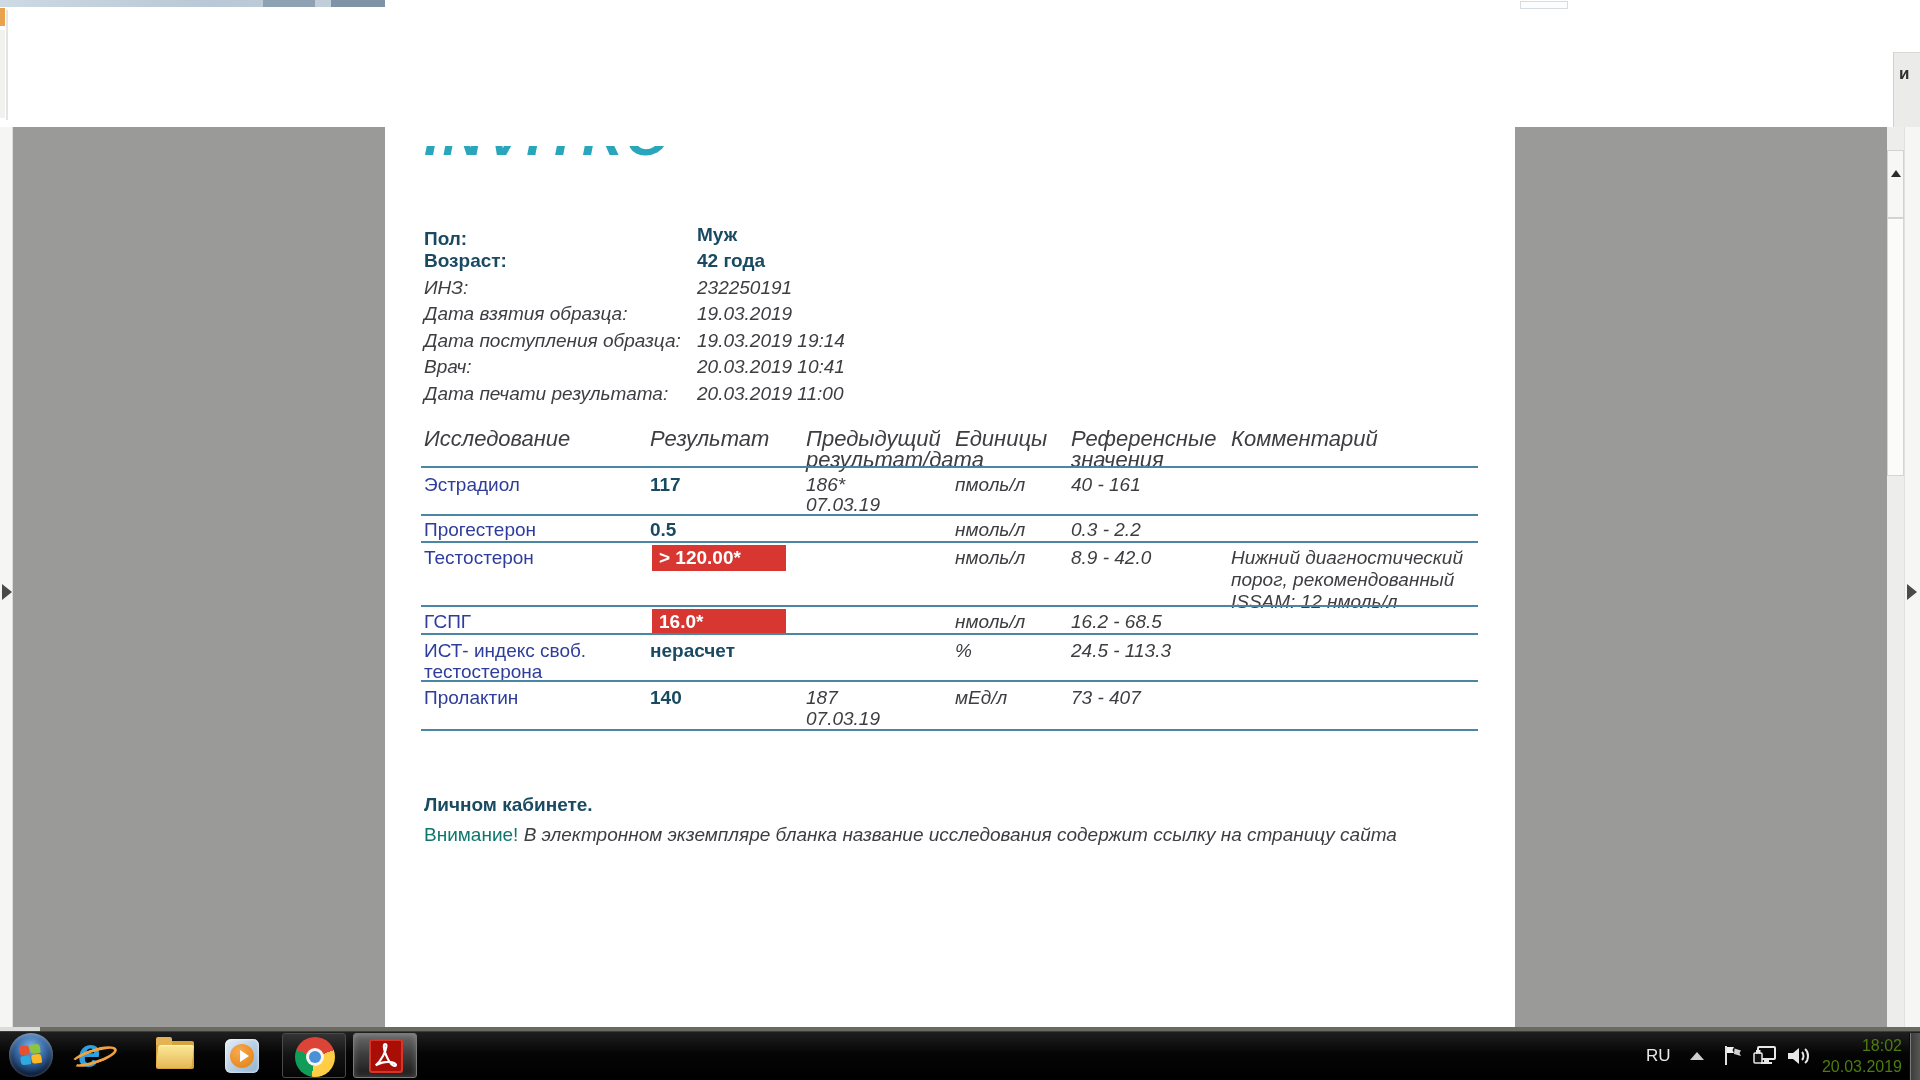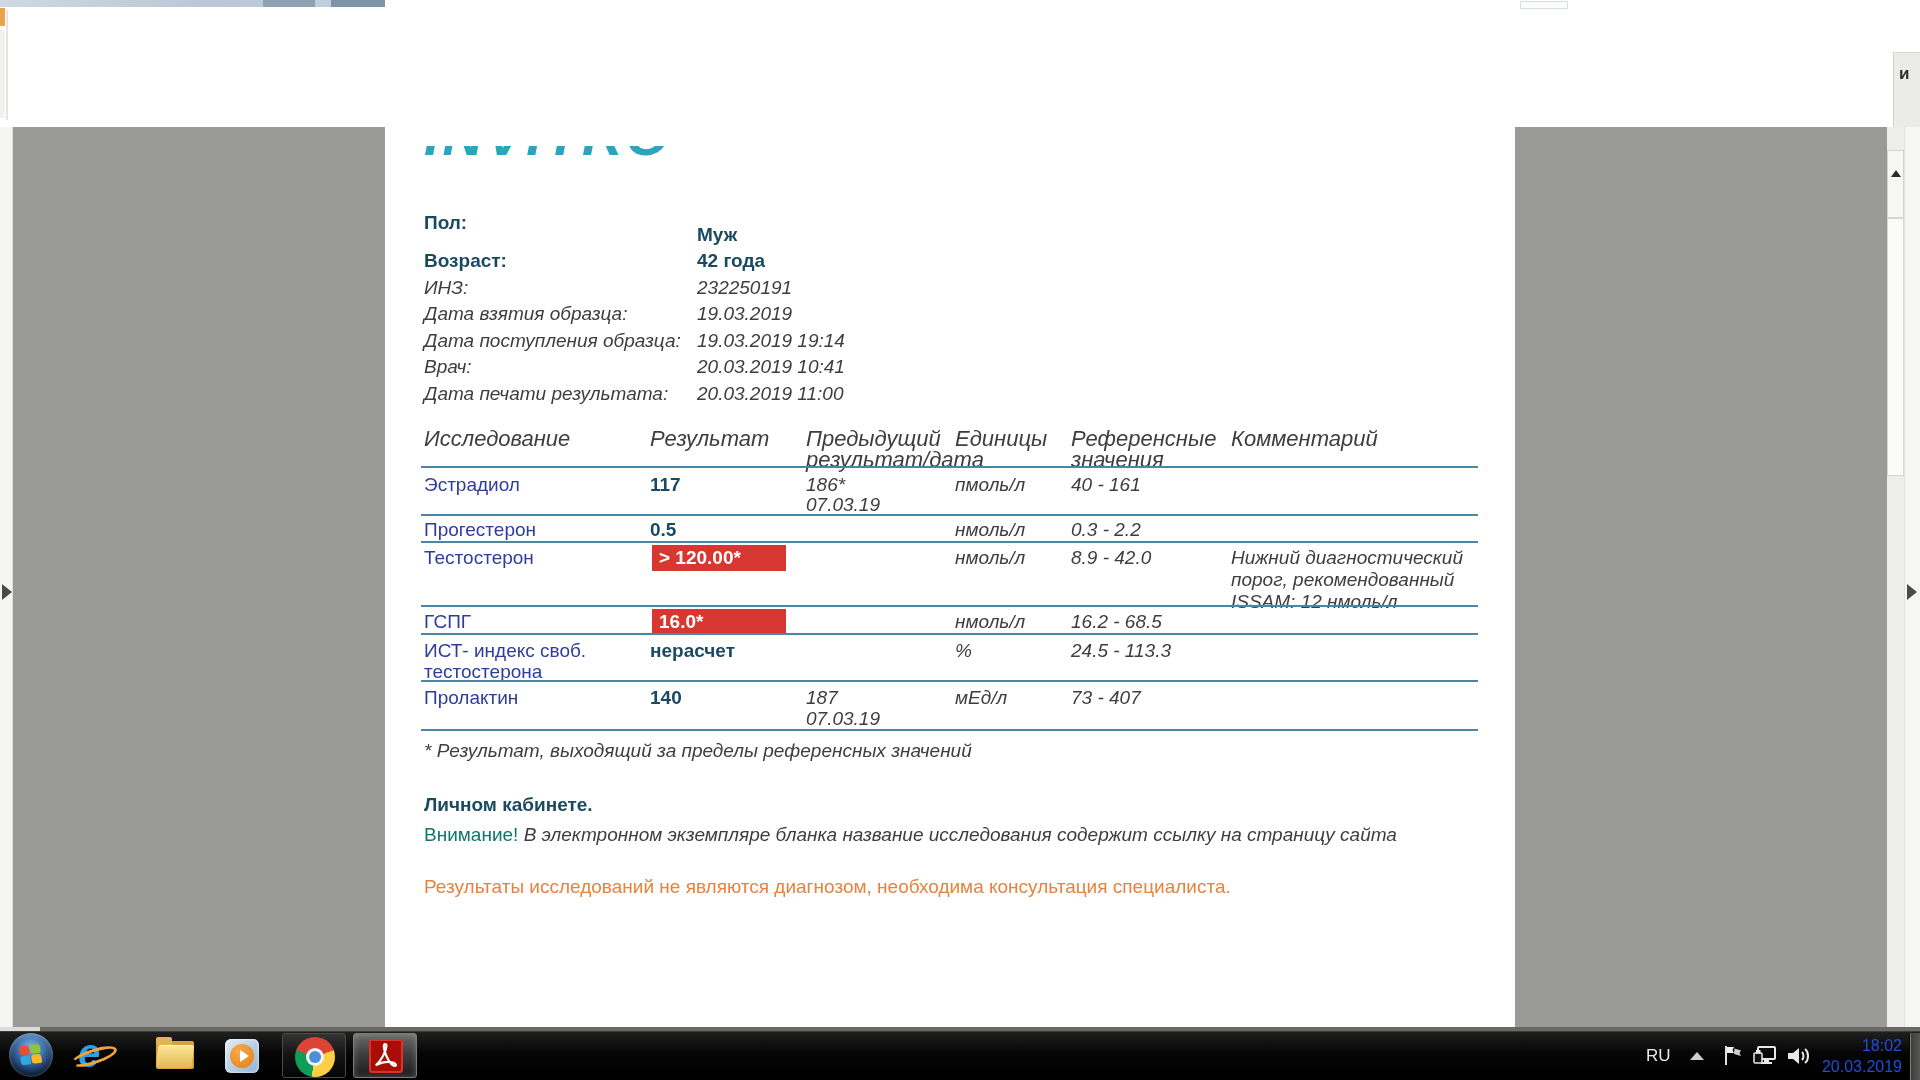--- a/index.html
+++ b/index.html
@@ -79,21 +79,21 @@
 
   .chrome-ball { position:absolute; left:12px; top:3px; width:40px; height:40px; border-radius:50%;
       background:conic-gradient(from -70deg, #db4437 0deg 140deg, #ffce44 140deg 260deg, #0f9d58 260deg 360deg); }
   .chrome-white{ position:absolute; left:23px; top:14px; width:18px; height:18px; border-radius:50%; background:#f4f4f4; }
   .chrome-blue { position:absolute; left:26px; top:17px; width:12px; height:12px; border-radius:50%; background:#4a90d9; }
 
   .acrobat-sq { position:absolute; left:15px; top:5px; width:34px; height:34px; background:#a80d06; border:2px solid #d8342a; border-radius:3px; }
 
   .tray-text { color:#e8e8e8; font-size:17px; }
   .tray-up { left:1690px; top:1052px; width:0; height:0; border-left:7px solid transparent; border-right:7px solid transparent; border-bottom:8px solid #cfcfcf; }
-  .clock { right:18px; text-align:right; color:#1d4ed8; font-size:16px; line-height:21px; }
+  .clock { right:18px; text-align:right; color:#4d7c0f; font-size:16px; line-height:21px; }
   .show-desktop { left:1909px; top:1033px; width:11px; height:47px; background:linear-gradient(90deg,#3a3a38,#565654); border-left:1px solid #0a0a0a; box-shadow:inset 1px 0 0 #7a7a78; }
 </style>
 </head>
 <body>
 
 <div class="screen">
 
   <div class="abs top-strip"></div>
   <div class="abs top-strip-d1"></div>
   <div class="abs top-strip-d2"></div>
@@ -114,21 +114,21 @@
   <div class="abs scroll-track"></div>
   <div class="abs scroll-btn"></div>
   <div class="abs scroll-up-glyph"></div>
   <div class="abs scroll-thumb"></div>
 
   <div class="abs logo-clip">
     <div class="logo-text">INVITRO</div>
   </div>
 
   <div>
-    <div class="abs fs19 t-navy" style="left:424px; top:212px;">Пол:</div>
+    <div class="abs fs19 t-navy" style="left:424px; top:228px;">Пол:</div>
     <div class="abs fs19 t-navy" style="left:697px; top:224px;">Муж</div>
     <div class="abs fs19 t-navy" style="left:424px; top:250px;">Возраст:</div>
     <div class="abs fs19 t-navy" style="left:697px; top:250px;">42 года</div>
     <div class="abs fs19 t-gray" style="left:424px; top:277px;">ИНЗ:</div>
     <div class="abs fs19 t-gray" style="left:697px; top:277px;">232250191</div>
     <div class="abs fs19 t-gray" style="left:424px; top:303px;">Дата взятия образца:</div>
     <div class="abs fs19 t-gray" style="left:697px; top:303px;">19.03.2019</div>
     <div class="abs fs19 t-gray" style="left:424px; top:330px;">Дата поступления образца:</div>
     <div class="abs fs19 t-gray" style="left:697px; top:330px;">19.03.2019 19:14</div>
     <div class="abs fs19 t-gray" style="left:424px; top:356px;">Врач:</div>
@@ -188,24 +188,22 @@
 
     <div class="abs fs19 t-blue" style="left:424px; top:687px;">Пролактин</div>
     <div class="abs fs19 t-navy" style="left:650px; top:687px;">140</div>
     <div class="abs fs19 t-gray" style="left:806px; top:687px;">187</div>
     <div class="abs fs19 t-gray" style="left:806px; top:708px;">07.03.19</div>
     <div class="abs fs19 t-gray" style="left:955px; top:687px;">мЕд/л</div>
     <div class="abs fs19 t-gray" style="left:1071px; top:687px;">73 - 407</div>
     <div class="abs rule" style="top:729px;"></div>
   </div>
 
-  <div class="abs fs19 t-gray" style="left:424px; top:740px;">* Результат, выходящий за пределы референсных значений</div>
   <div class="abs fs19 t-navy" style="left:424px; top:794px;">Личном кабинете.</div>
   <div class="abs fs19" style="left:424px; top:824px;"><span class="t-orange">Внимание!</span><span class="t-gray"> В электронном экземпляре бланка название исследования содержит ссылку на страницу сайта</span></div>
-  <div class="abs fs19 t-orange2" style="left:424px; top:876px;">Результаты исследований не являются диагнозом, необходима консультация специалиста.</div>
 
   <div class="abs pretaskbar-l"></div>
   <div class="abs pretaskbar"></div>
   <div class="abs taskbar"></div>
 
   <div class="abs orb"></div>
   <div class="abs flagbox">
     <div class="fq1"></div>
       <div class="fq2"></div>
       <div class="fq3"></div>

